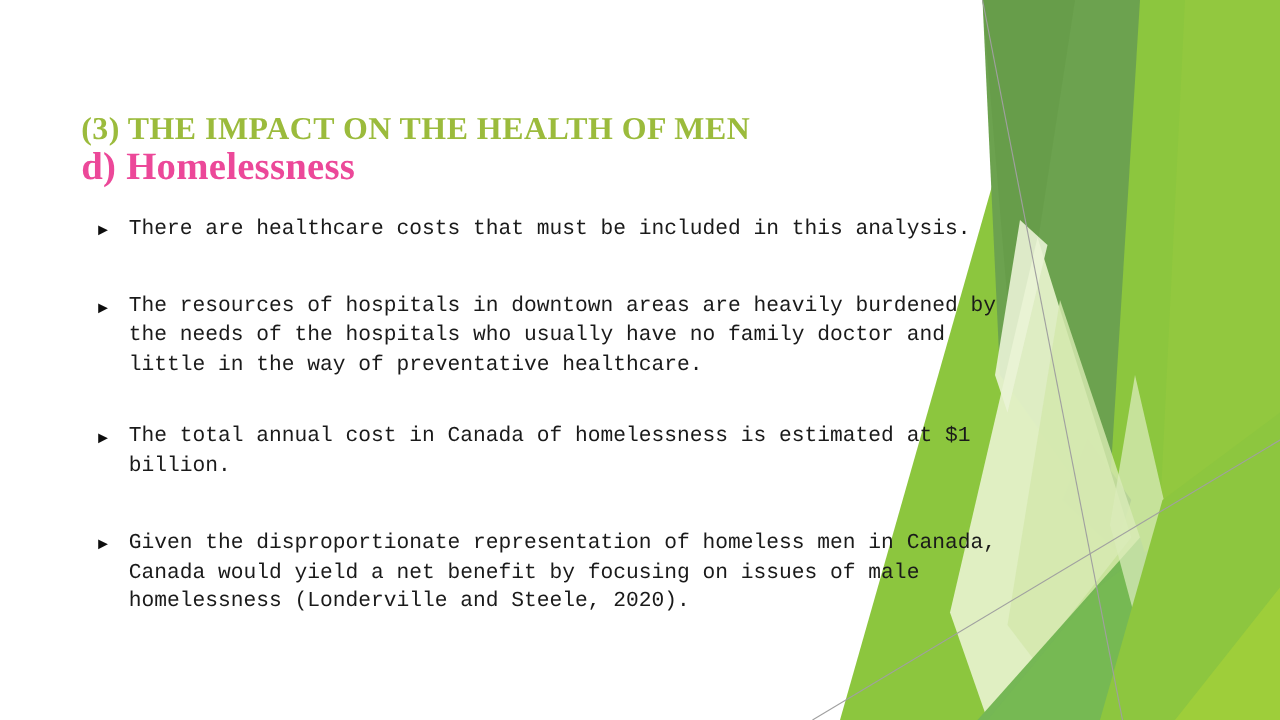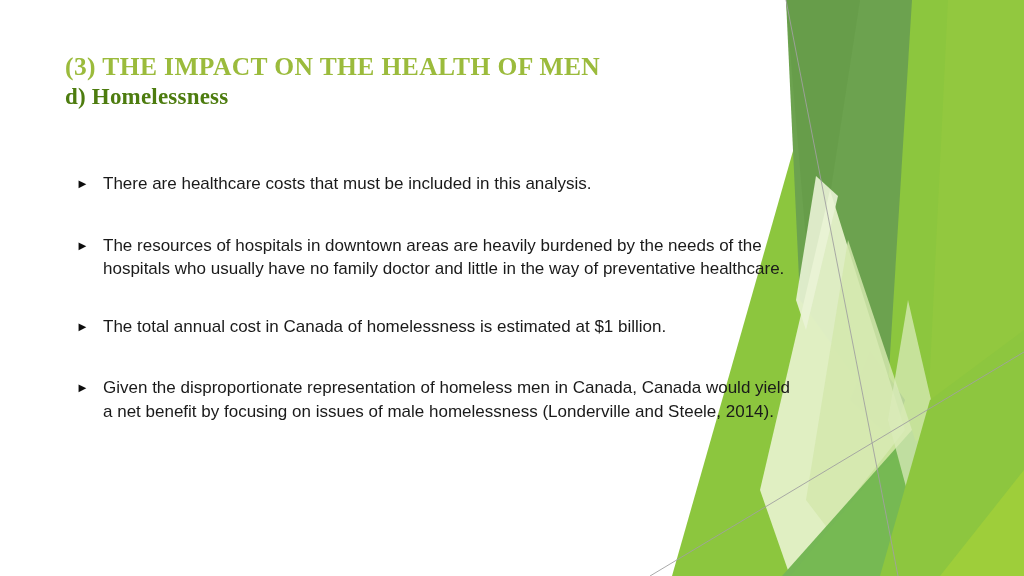--- a/index.html
+++ b/index.html
@@ -35,28 +35,29 @@
     width: 640px;
   }
   #title-line-1 {
     font-family: "Liberation Serif", serif;
     font-weight: bold;
     font-size: 25.5px;
     line-height: 30px;
     letter-spacing: 0.4px;
     color: #9BBB3C;
     white-space: nowrap;
+    margin-top: 36px;
   }
   #title-line-2 {
     font-family: "Liberation Serif", serif;
     font-weight: bold;
-    font-size: 23px;
+    font-size: 31px;
     line-height: 30px;
     letter-spacing: 0.2px;
-    color: #4d7c0f;
+    color: #ec4899;
     white-space: nowrap;
   }
 
   
   #body-block {
     position: absolute;
     left: 70px;
     top: 172px;
     width: 730px;
   }
@@ -69,21 +70,21 @@
     width: 33px;
     font-size: 13px;
     line-height: 23.5px;
     color: #0d0d0d;
     text-align: left;
     padding-left: 6px;
     box-sizing: border-box;
   }
   .bullet-text {
     flex: 1 1 auto;
-    font-family: Liberation Sans, sans-serif;
+    font-family: Liberation Mono, monospace;
     font-size: 17px;
     line-height: 23.5px;
     color: #1a1a1a;
   }
 
   .b1 { margin-top: 0px; }
   .b2 { margin-top: 38px; }
   .b3 { margin-top: 34px; }
   .b4 { margin-top: 38px; }
 </style>
@@ -141,18 +142,18 @@
       <div class="bullet-text">The resources of hospitals in downtown areas are heavily burdened by the needs of the hospitals who usually have no family doctor and little in the way of preventative healthcare.</div>
     </div>
 
     <div class="bullet-row b3">
       <div class="bullet-marker">►</div>
       <div class="bullet-text">The total annual cost in Canada of homelessness is estimated at $1 billion.</div>
     </div>
 
     <div class="bullet-row b4">
       <div class="bullet-marker">►</div>
-      <div class="bullet-text">Given the disproportionate representation of homeless men in Canada, Canada would yield a net benefit by focusing on issues of male homelessness (Londerville and Steele, 2014).</div>
+      <div class="bullet-text">Given the disproportionate representation of homeless men in Canada, Canada would yield a net benefit by focusing on issues of male homelessness (Londerville and Steele, 2020).</div>
     </div>
 
   </div>
 
 </div>
 
 </body></html>

